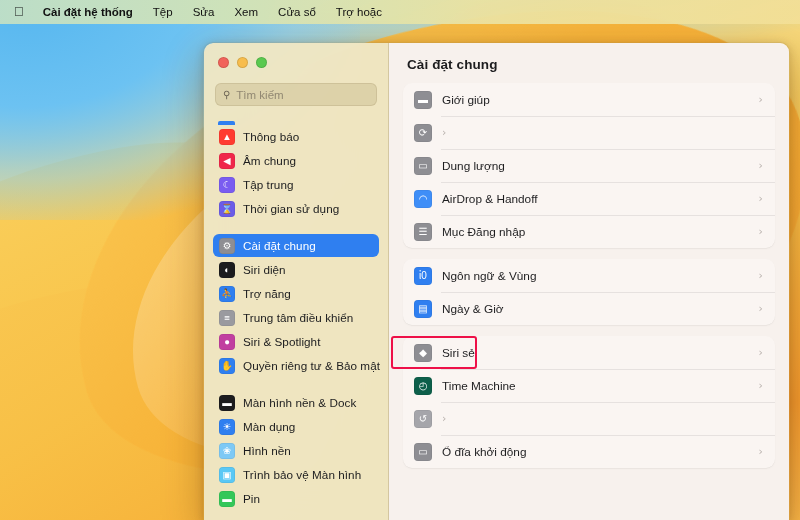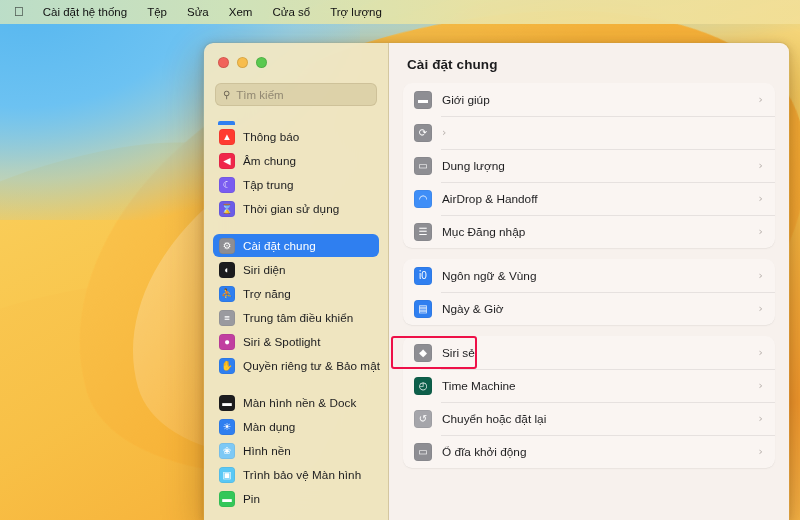--- a/index.html
+++ b/index.html
@@ -61,21 +61,21 @@
     position:absolute; left:0; top:0; width:800px; height:24px;
     background: linear-gradient(90deg, rgba(196,224,196,0.92) 0%, rgba(214,228,180,0.92) 30%, rgba(236,226,160,0.92) 60%, rgba(243,223,150,0.92) 100%);
     backdrop-filter: blur(12px);
     display:flex; align-items:center; gap:0px;
     padding-left:10px;
     z-index:40;
     font-size:11.5px; color:#111;
   }
   .mb-item { padding:0 10px; line-height:24px; white-space:nowrap; }
   .mb-apple { padding:0 9px 0 4px; font-size:13px; line-height:24px; }
-  .mb-bold { font-weight:normal; }
+  .mb-bold { font-weight:bold; }
 
   
   #window {
     position:absolute; left:203px; top:42px; width:587px; height:478px;
     border-radius:10px 10px 0 0;
     overflow:hidden;
     box-shadow: 0 14px 40px rgba(90,50,10,0.33), 0 2px 8px rgba(90,50,10,0.22);
     display:flex;
     z-index:30;
     border:0.5px solid rgba(120,90,40,0.25);
@@ -188,21 +188,21 @@
 </div>
 
 <div id="menubar">
   <div class="mb-apple"></div>
   <div id="menubar-items" style="display:flex;">
       <div class="mb-item mb-bold">Cài đặt hệ thống</div>
       <div class="mb-item">Tệp</div>
       <div class="mb-item">Sửa</div>
       <div class="mb-item">Xem</div>
       <div class="mb-item">Cửa sổ</div>
-      <div class="mb-item">Trợ lượng</div>
+      <div class="mb-item">Trợ hoặc</div>
     </div>
 </div>
 
 <div id="window">
 
   <div id="sidebar">
     <div class="traffic">
       <div class="tl red"></div>
       <div class="tl yel"></div>
       <div class="tl grn"></div>
@@ -332,21 +332,20 @@
             <div class="dlabel">Siri sẻ</div>
             <div class="chev">›</div>
           </div>
           <div class="drow">
             <div class="dicon" style="background: rgb(13, 95, 74);">◴</div>
             <div class="dlabel">Time Machine</div>
             <div class="chev">›</div>
           </div>
           <div class="drow">
             <div class="dicon" style="background: rgb(165, 165, 170);">↺</div>
-            <div class="dlabel">Chuyển hoặc đặt lại</div>
             <div class="chev">›</div>
           </div>
           <div class="drow">
             <div class="dicon" style="background: rgb(142, 142, 147);">▭</div>
             <div class="dlabel">Ổ đĩa khởi động</div>
             <div class="chev">›</div>
           </div>
         </div>
       </div>
     <div id="highlight" style="top: 293px; left: 2px; height: 33px; width: 86px; border-color: rgb(238, 16, 72);"></div>

